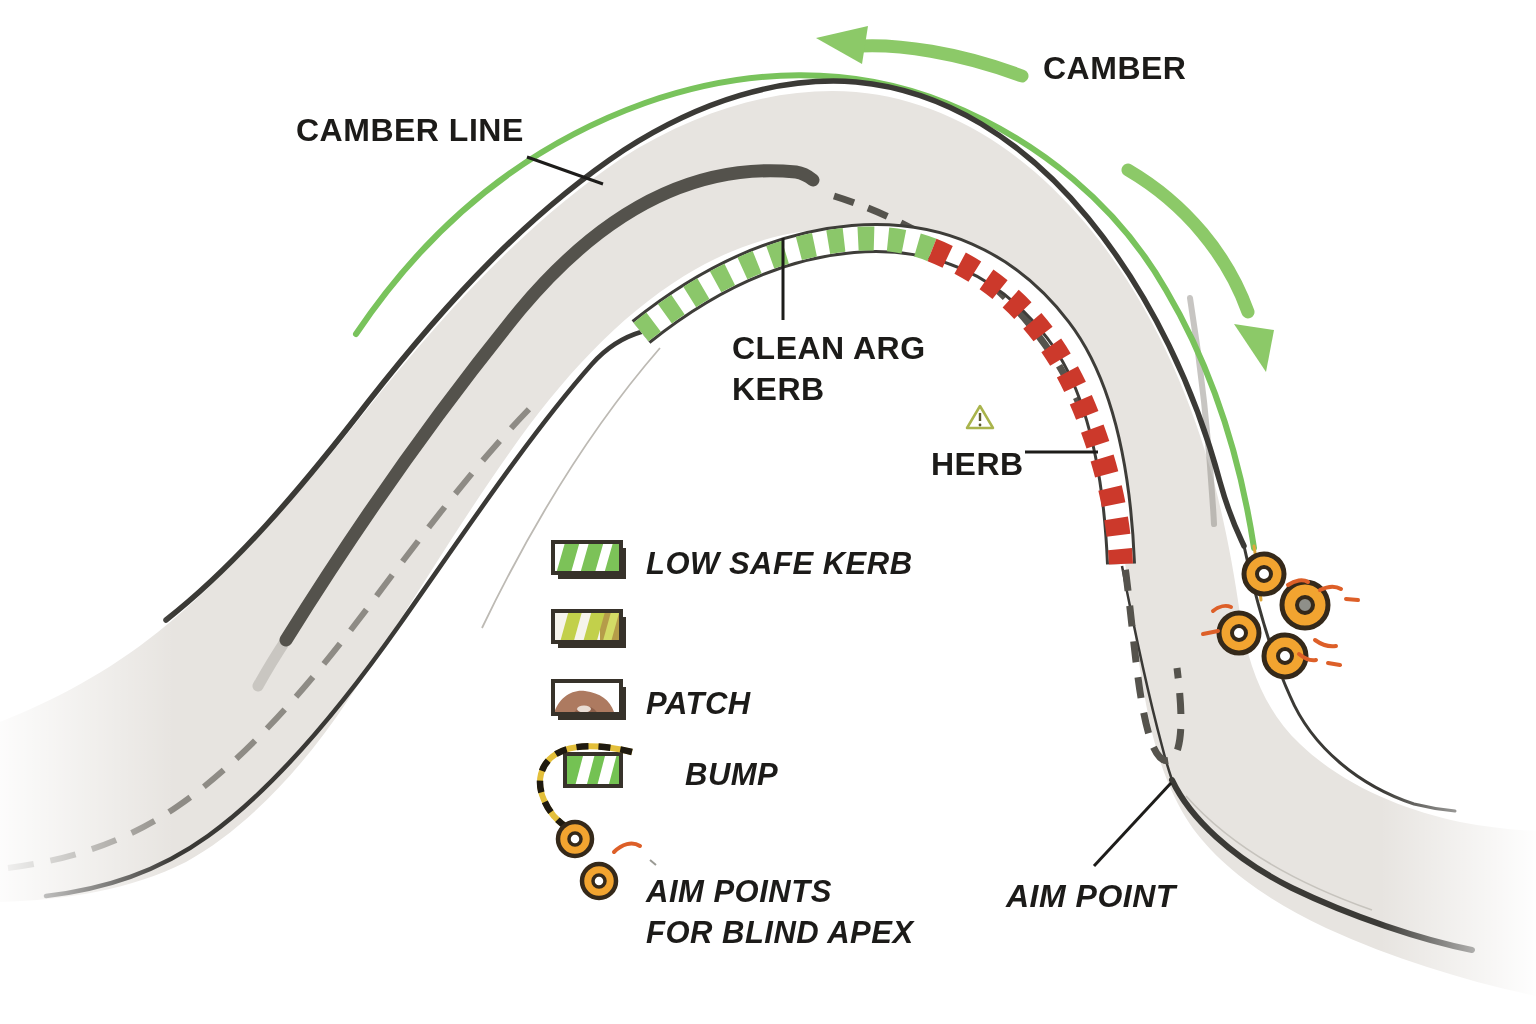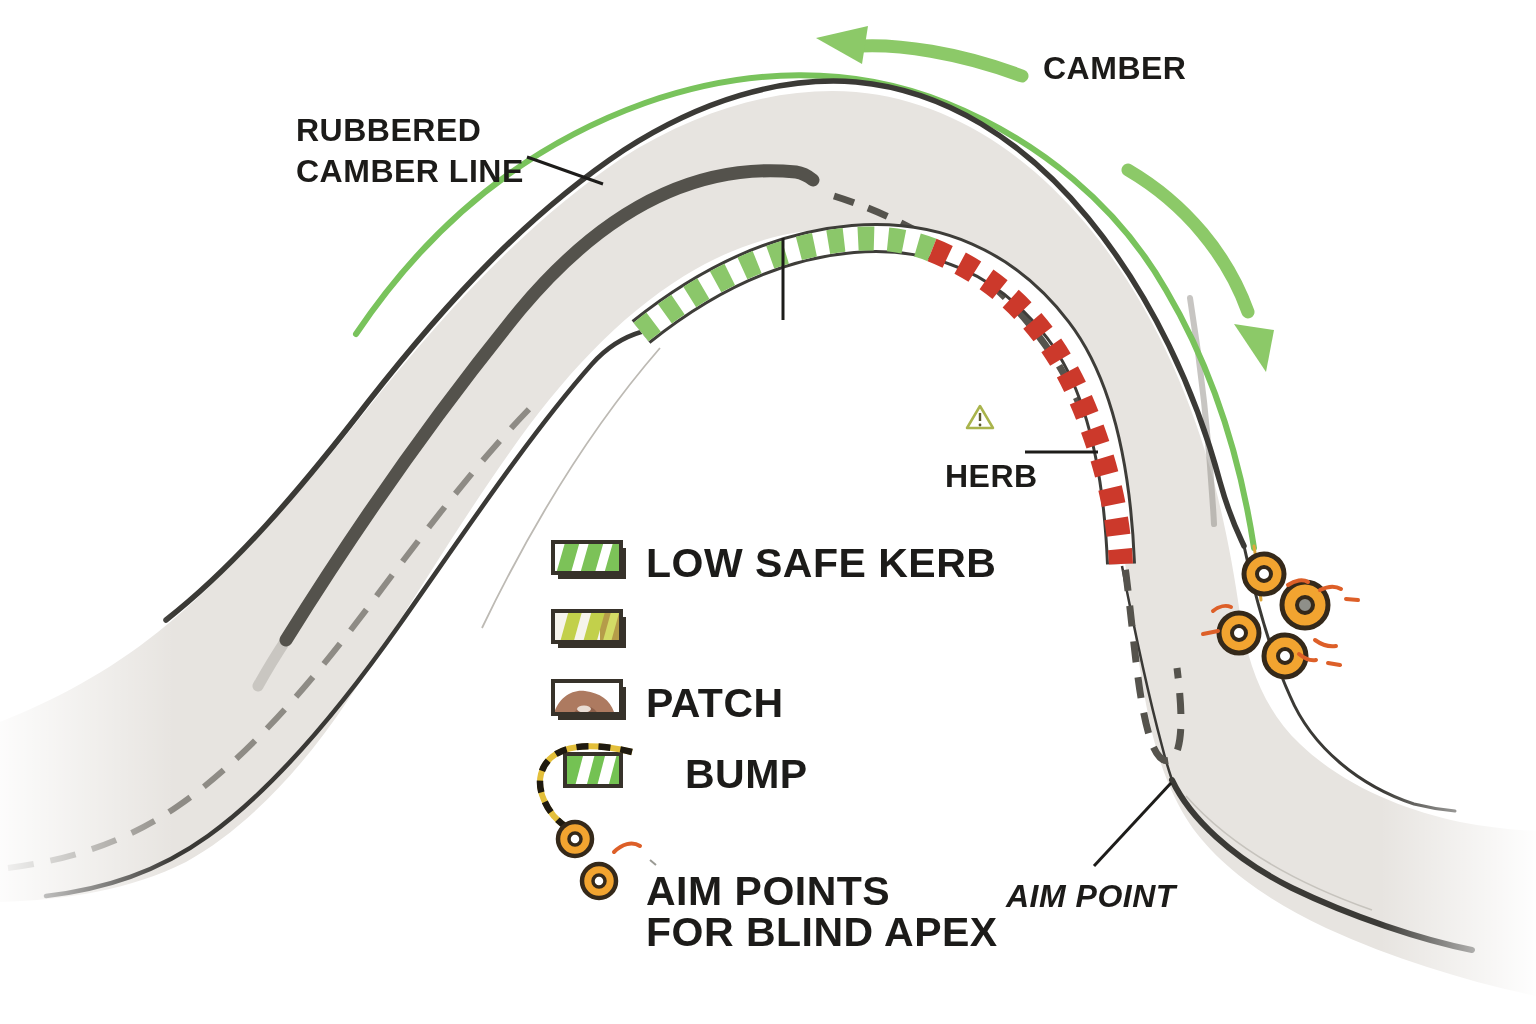--- a/index.html
+++ b/index.html
@@ -2,21 +2,21 @@
 <html><head>
 <meta charset="utf-8">
 <style>
   html,body{margin:0;padding:0;background:#ffffff;width:1536px;height:1024px;overflow:hidden;}
   #stage{position:relative;width:1536px;height:1024px;background:#ffffff;
          font-family:"Liberation Sans","DejaVu Sans",sans-serif;}
   #art{position:absolute;left:0;top:0;}
   .lbl{position:absolute;font-weight:bold;color:#1c1b19;font-size:32px;
        letter-spacing:.5px;line-height:41px;white-space:nowrap;}
   .lbl .ln{display:block;}
-  .legend-lbl{font-size:41px;}
+  .legend-lbl{font-size:31px;font-style:italic;}
 </style>
 </head>
 <body>
 
 <div id="stage">
 
 <svg id="art" width="1536" height="1024" viewBox="0 0 1536 1024">
   <defs>
     <linearGradient id="fadeR" x1="0" y1="0" x2="1" y2="0">
       <stop offset="0" stop-color="#ffffff" stop-opacity="0"></stop>
@@ -212,28 +212,31 @@
     <circle cx="575" cy="839" r="17" fill="#f2a430" stroke="#35291a" stroke-width="4.5"></circle>
     <circle cx="575" cy="839" r="6" fill="#ffffff" stroke="#35291a" stroke-width="3.5"></circle>
     <circle cx="599" cy="881" r="17" fill="#f2a430" stroke="#35291a" stroke-width="4.5"></circle>
     <circle cx="599" cy="881" r="6" fill="#ffffff" stroke="#35291a" stroke-width="3.5"></circle>
     <path d="M 614 852 C 622 844 632 841 640 846" fill="none" stroke="#dd5f28" stroke-width="4" stroke-linecap="round"></path>
     <path d="M 650 860 L 656 865" stroke="#9a9a94" stroke-width="2"></path>
   </g>
 </svg>
 
 <div class="lbl" style="left:296px;top:110px;">
-  <span class="ln">RUBBERED</span>
   <span class="ln">CAMBER LINE</span>
 </div>
 
 <div class="lbl" style="left:1032px;top:48px;margin-left:11px;">CAMBER</div>
 
-
-<div class="lbl" style="left:931px;top:456px;margin-left:14px;">HERB</div>
+<div class="lbl" style="left:732px;top:328px;">
+  <span class="ln">CLEAN ARG</span>
+  <span class="ln">KERB</span>
+</div>
+
+<div class="lbl" style="left:931px;top:444px;">HERB</div>
 
 <div class="lbl" style="left:1006px;top:876px;font-style:italic;">AIM POINT</div>
 
 <div class="lbl legend-lbl" style="left:646px;top:543px;">LOW SAFE KERB</div>
 
 
 <div class="lbl legend-lbl" style="left:646px;top:683px;">PATCH</div>
 
 <div class="lbl legend-lbl" style="left:646px;top:754px;margin-left:39px;">BUMP</div>
 

